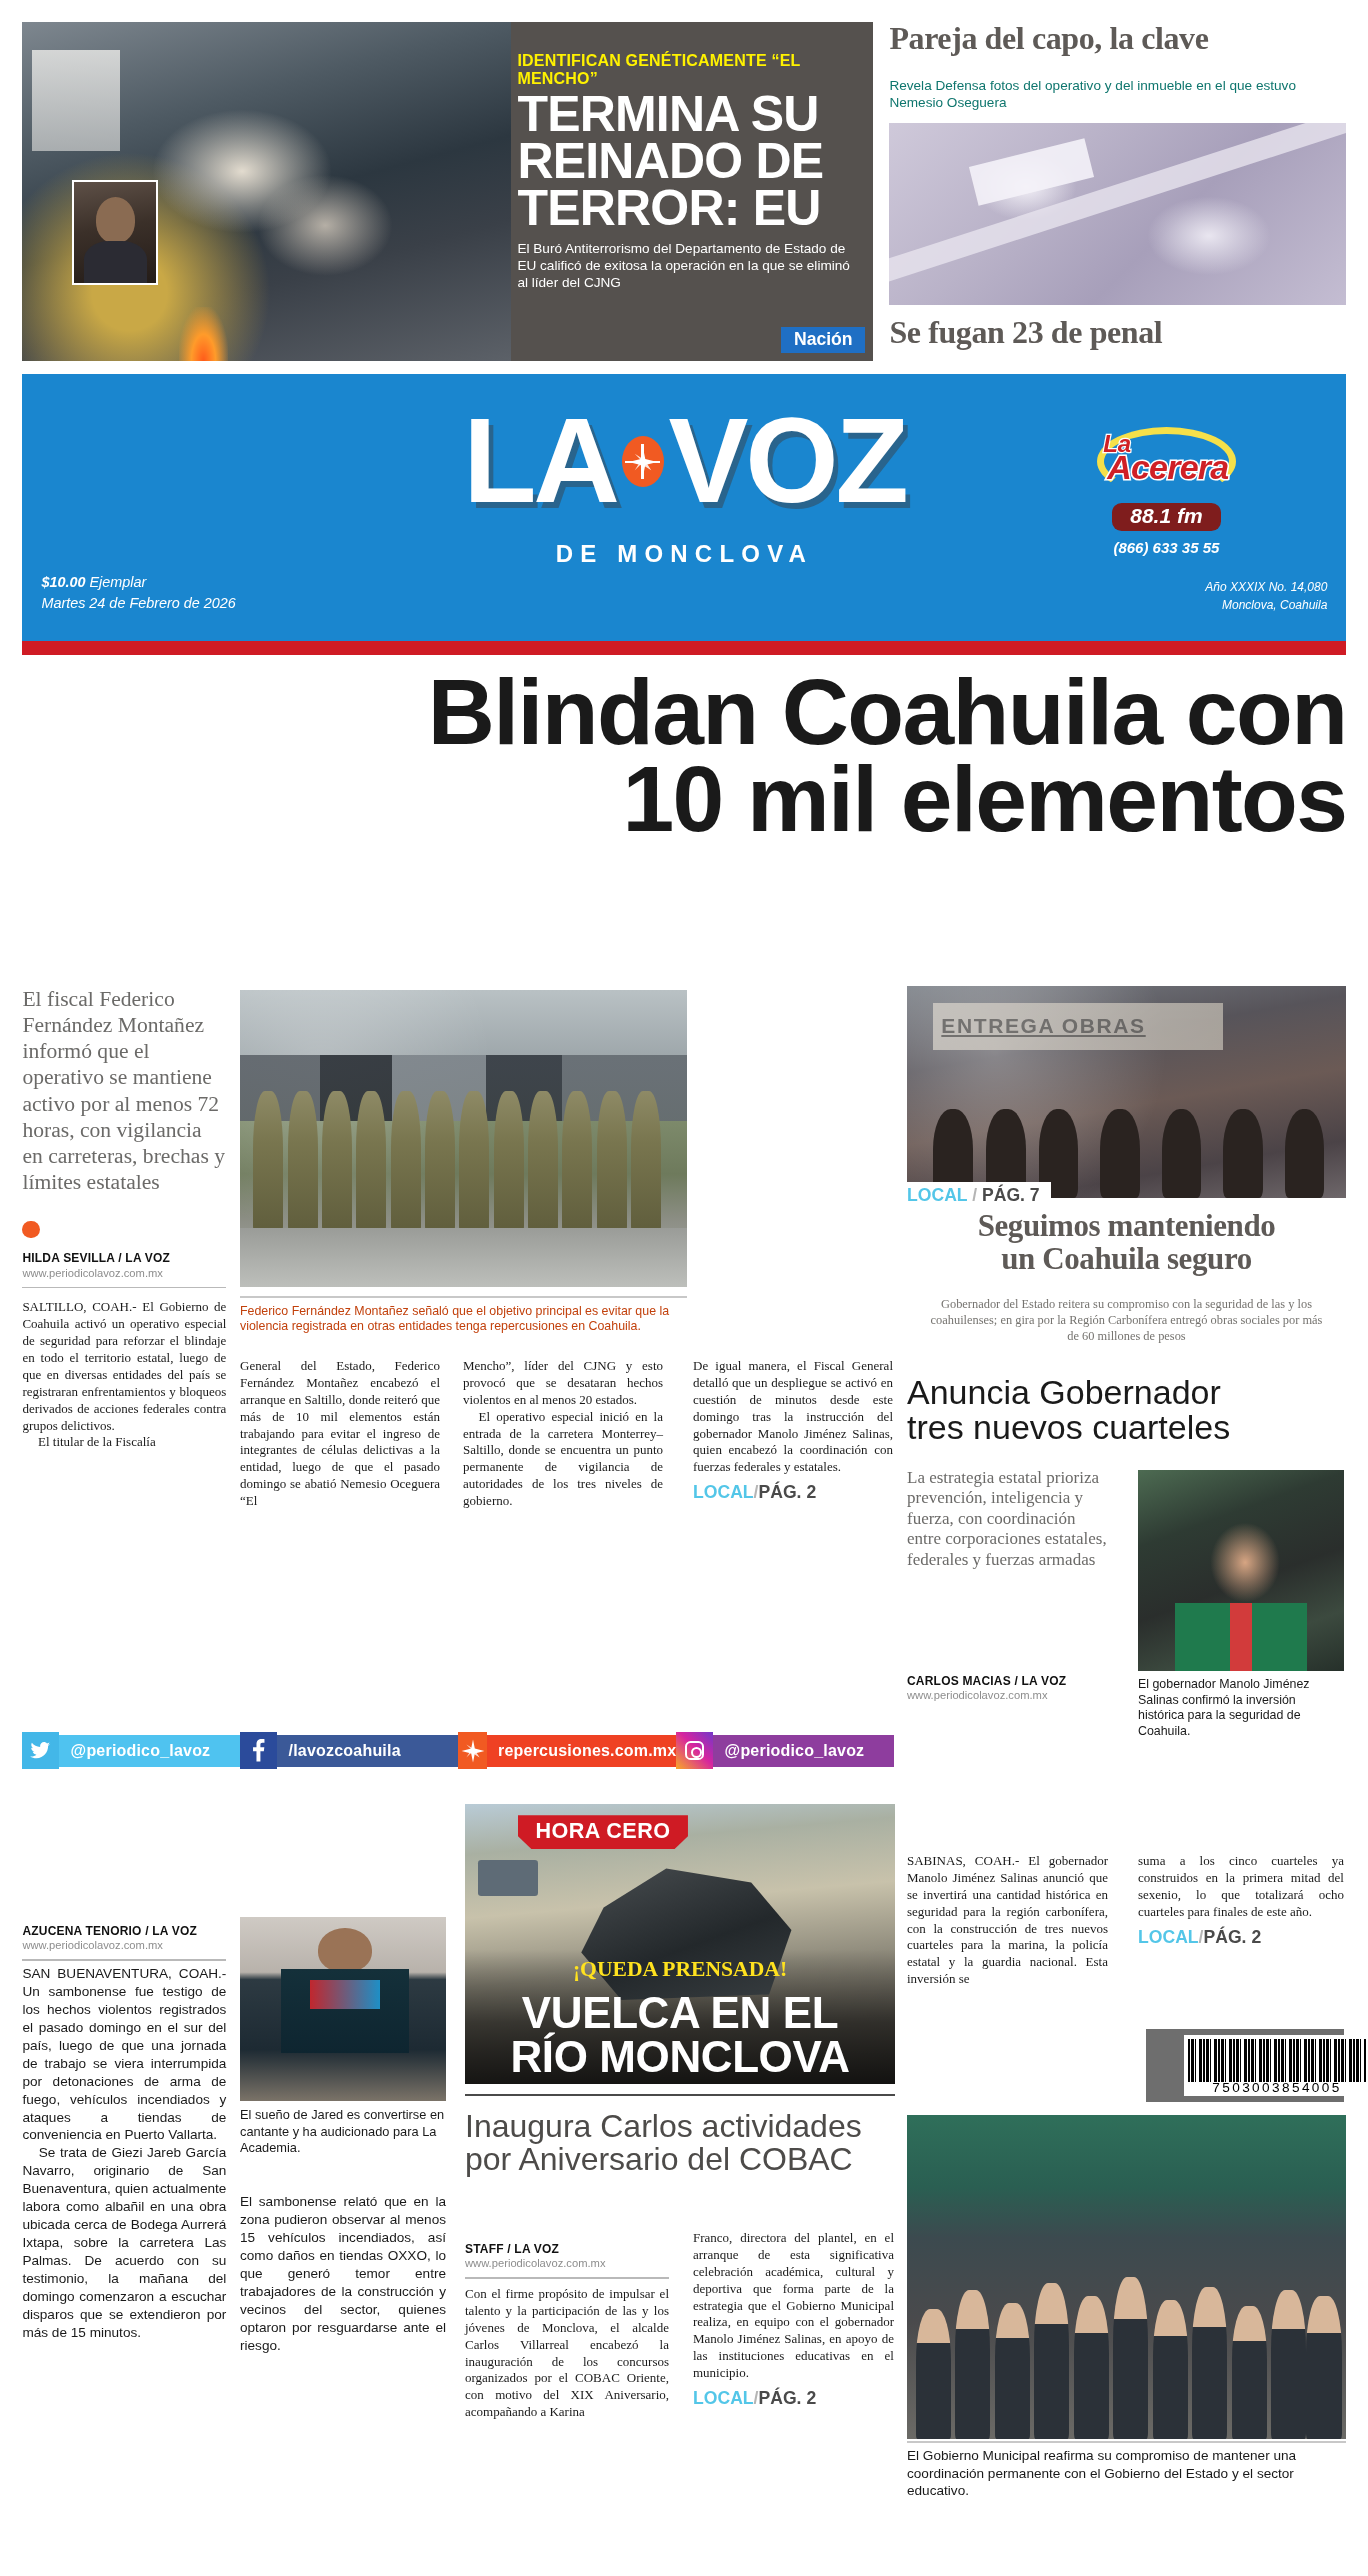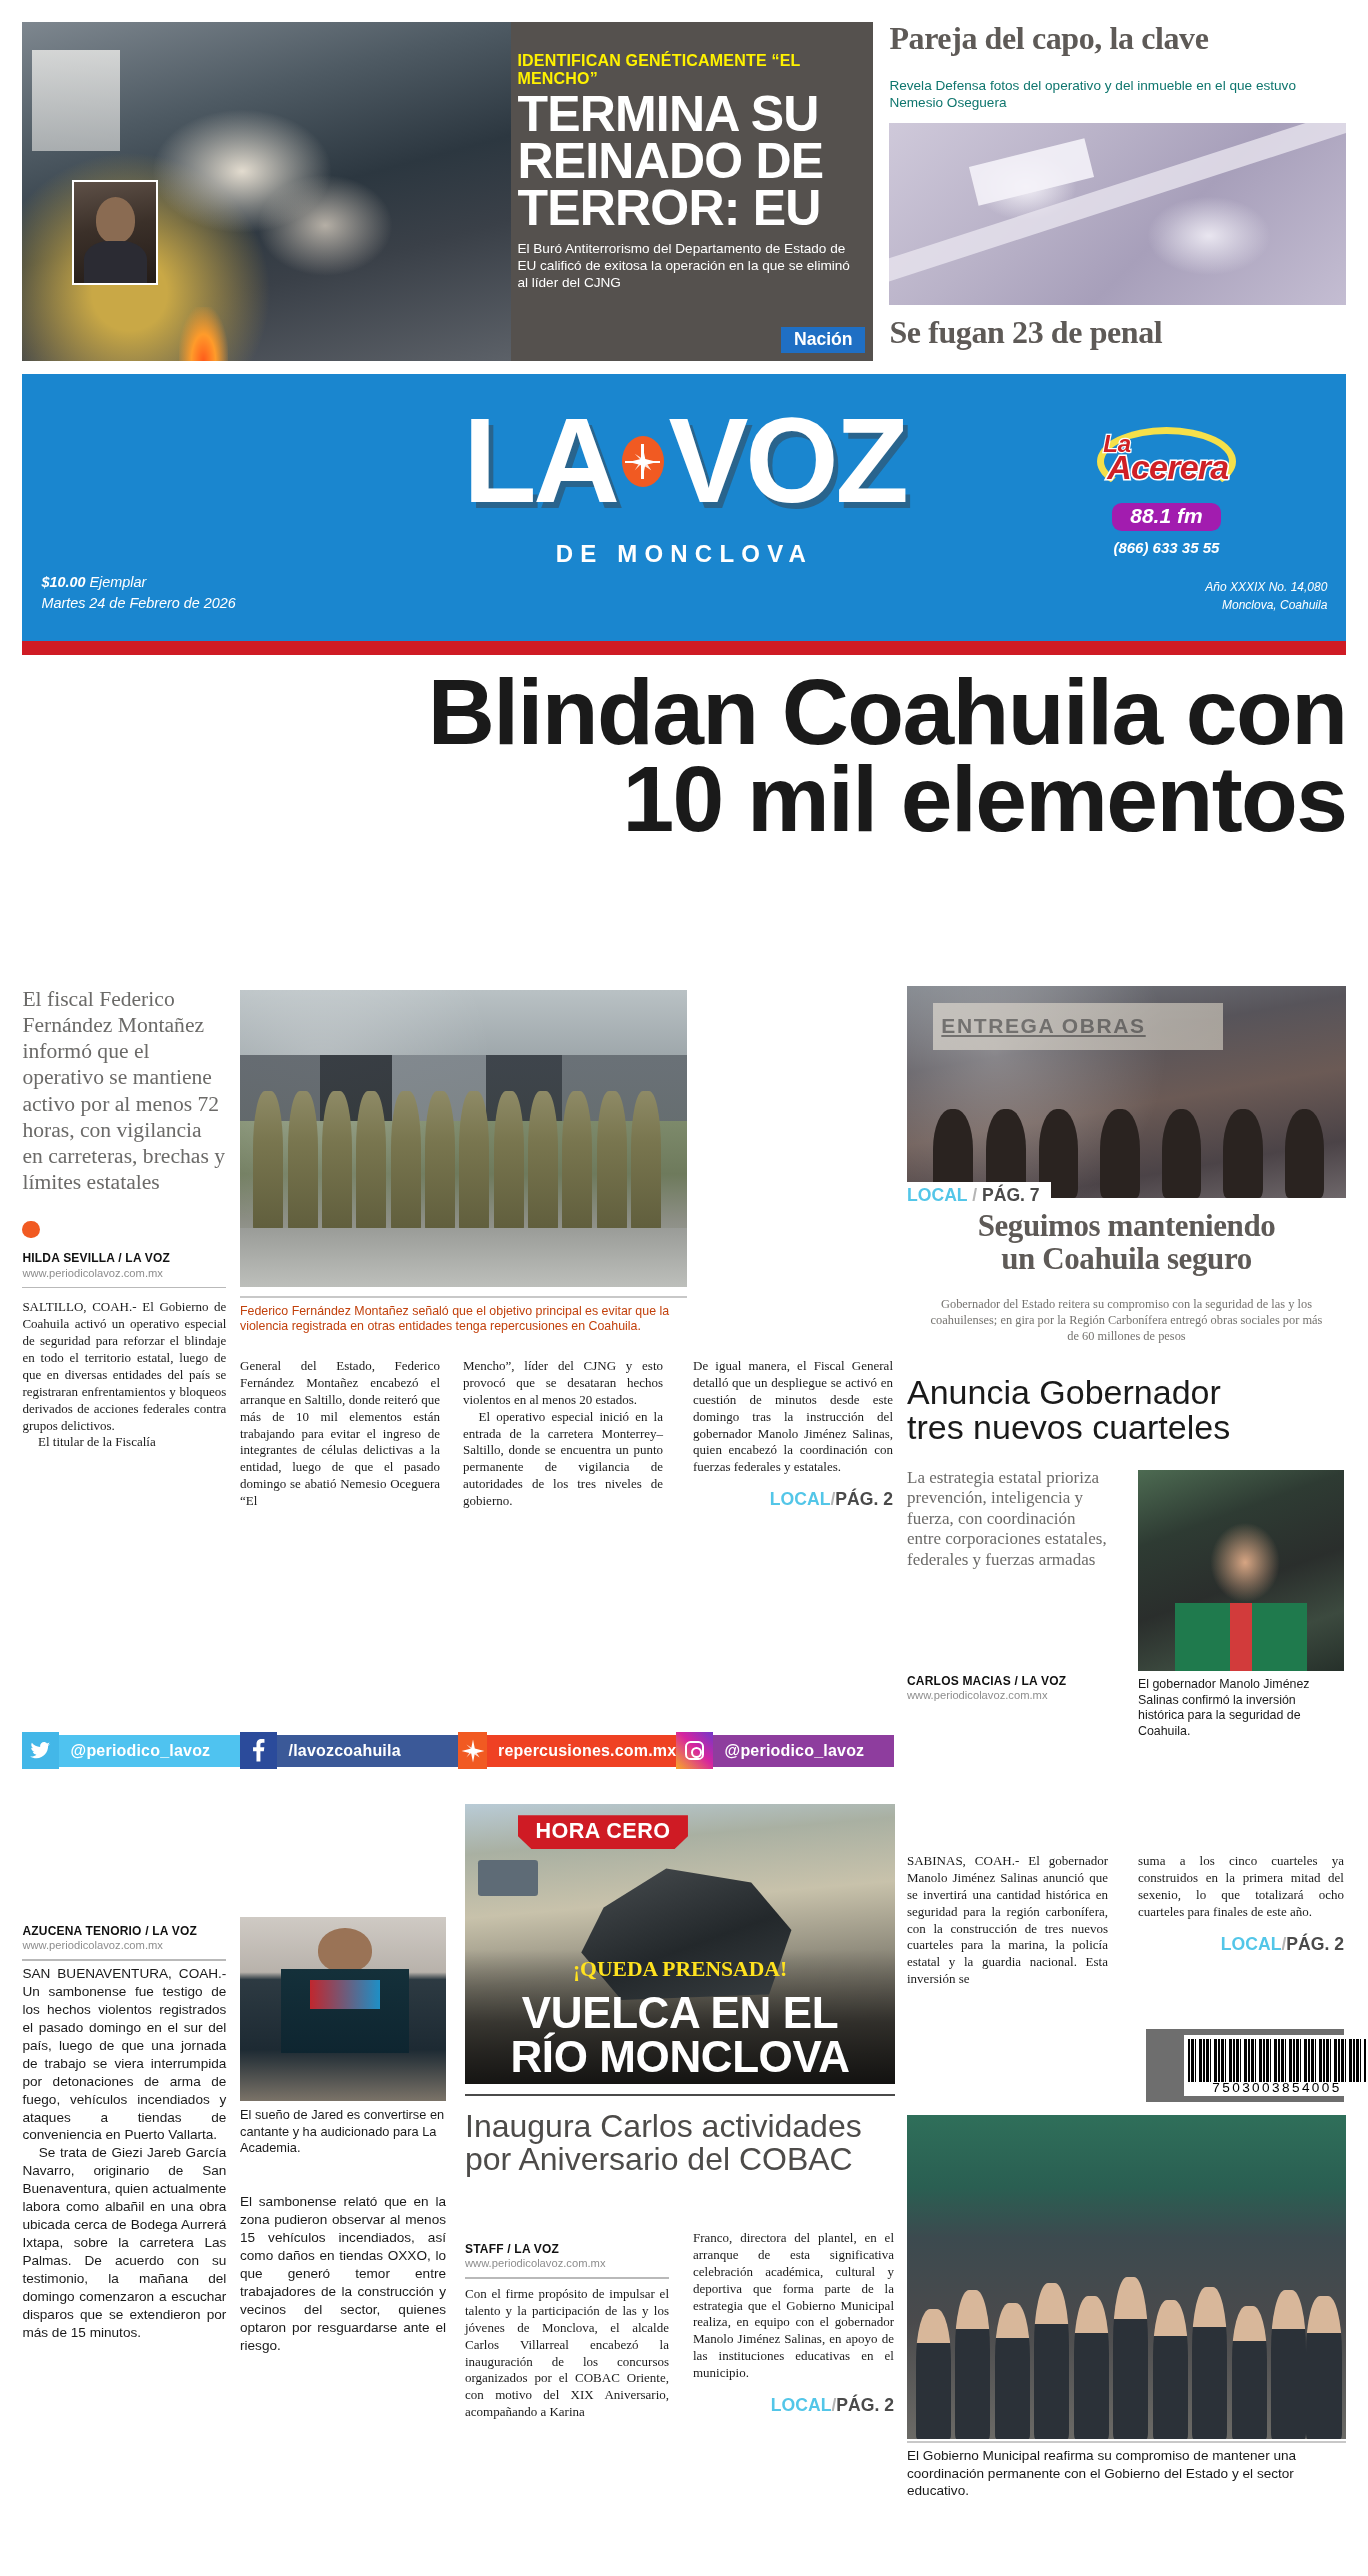--- a/index.html
+++ b/index.html
@@ -174,21 +174,21 @@
     font-size:24px; color:#cf2026; -webkit-text-stroke: 2.4px #ffffff;
     paint-order: stroke fill;
   }
   .radio-name {
     position:absolute; left: 6.4px; top: 24px; width: 142px;
     font-family:"Liberation Sans",sans-serif; font-weight:700; font-style:italic;
     font-size:34px; color:#cf2026; letter-spacing:-0.8px;
     -webkit-text-stroke: 3.2px #ffffff; paint-order: stroke fill;
   }
   .radio-freq {
-    margin: 1.6px auto 0; width: 109px; background:#a21caf; color:#fff;
+    margin: 1.6px auto 0; width: 109px; background:#7f1d1d; color:#fff;
     border-radius: 9.6px; font-family:"Liberation Sans",sans-serif;
     font-weight:700; font-style:italic; font-size:21px; padding:1.6px 0 3.2px;
   }
   .radio-phone {
     margin-top: 8px; font-family:"Liberation Sans",sans-serif;
     font-weight:700; font-style:italic; font-size:15px; color:#ffffff;
   }
 
   .redbar { position:absolute; left:22.4px; top:641px; width:1324px; height:13.6px; background:#cf1b24; }
 
@@ -248,21 +248,21 @@
     font-size:12.4px; line-height:1.25; color:#c2410c;
   }
   .capline { height:1.6px; background:#c8c8c8; width:447px; margin-bottom:6.4px;}
 
   .col-a { position:absolute; left:240px; top:1358px; width:200px; }
   .col-b { position:absolute; left:463px; top:1358px; width:200px; }
   .col-c { position:absolute; left:693px; top:1358px; width:200px; }
 
   .localpag {
     font-family:"Liberation Sans Narrow","Liberation Sans",sans-serif;
-    font-weight:700; font-size:17.6px; text-align:right; margin-top:13px;
+    font-weight:700; font-size:17.6px; text-align:left; margin-top:6px;
   }
   .localpag .lc { color:#53c6e8; }
   .localpag .sl { color:#b5b5b5; }
   .localpag .pg { color:#4a4a4a; }
 
   
   .rr-photo {
     position:absolute; left:907px; top:986px; width:439px; height:212px;
     background:
       radial-gradient(circle at 20% 30%, rgba(255,255,255,.3), rgba(255,255,255,0) 45%),

